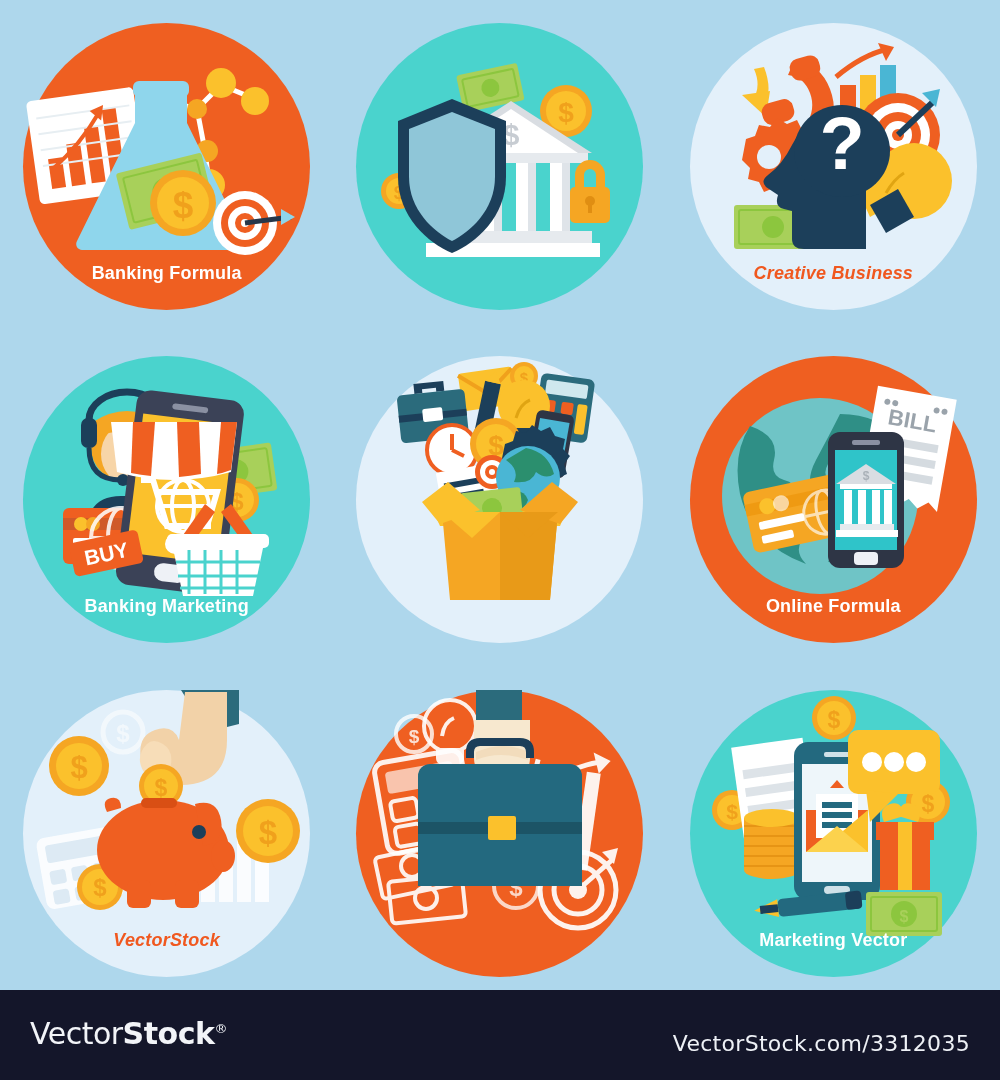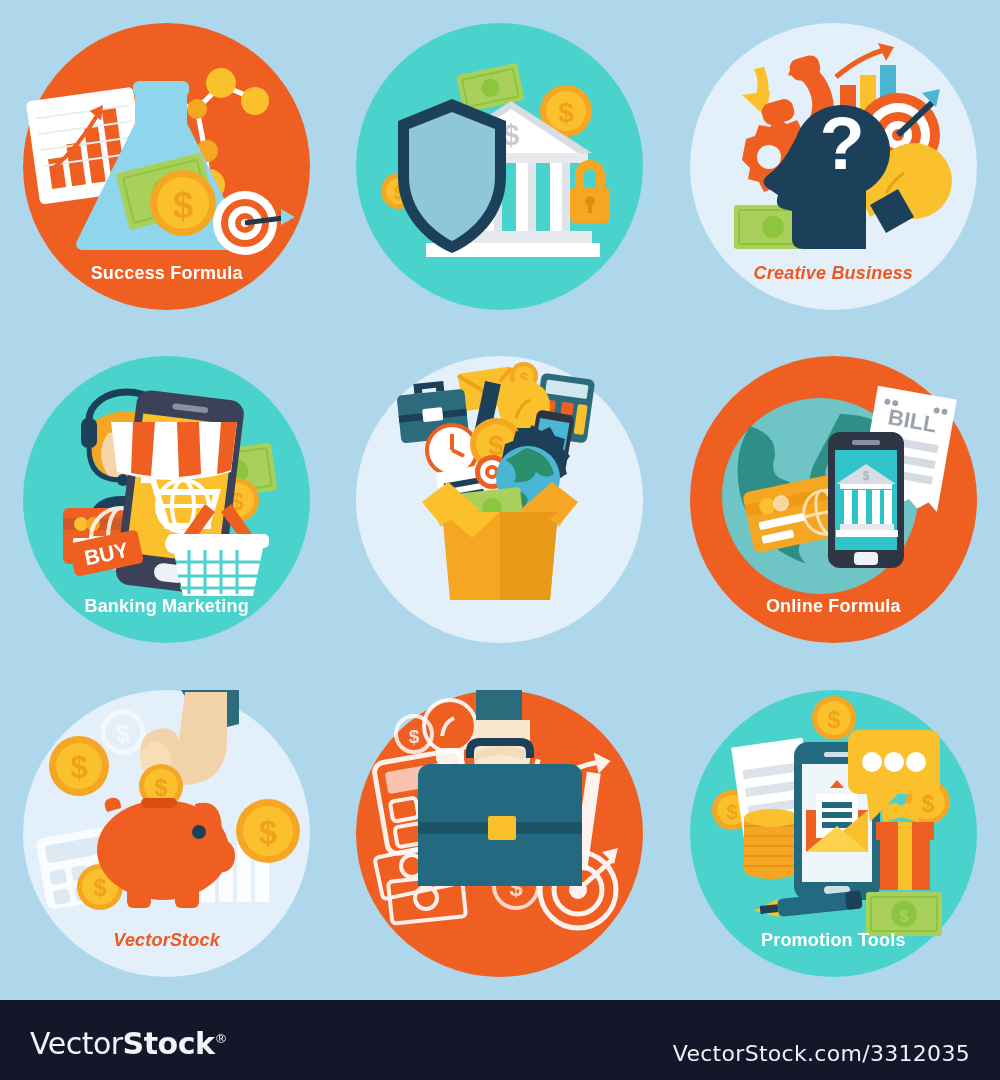--- a/index.html
+++ b/index.html
@@ -23,21 +23,21 @@
   .art{position:absolute;left:0;top:0;width:287px;height:287px;}
   .label{
     position:absolute;left:0;right:0;bottom:28px;
     text-align:center;
     font-size:18px;font-weight:bold;letter-spacing:.2px;
     line-height:1;
   }
   .label.light{color:#ffffff;}
   .label.dark{color:#f0581f;font-style:italic;}
   .footer{
-    position:absolute;left:0;bottom:0;width:1000px;height:80px;
+    position:absolute;left:0;bottom:0;width:1000px;height:90px;
     background:#14162a;
   }
   .logo{
     position:absolute;left:30px;top:26px;
     font-size:30px;color:#f2f4f8;letter-spacing:-.5px;
     font-family:"DejaVu Sans", sans-serif;
   }
   .logo .b{font-weight:bold;}
   .logo .r{font-size:13px;vertical-align:super;}
   .url{
@@ -108,21 +108,21 @@
           <g>
             <circle cx="222" cy="200" r="32" fill="#ffffff"></circle>
             <circle cx="222" cy="200" r="24" fill="#ef5f21"></circle>
             <circle cx="222" cy="200" r="17" fill="#ffffff"></circle>
             <circle cx="222" cy="200" r="10" fill="#ef5f21"></circle>
             <circle cx="222" cy="200" r="4" fill="#ffffff"></circle>
             <line x1="222" y1="200" x2="268" y2="194" stroke="#26374a" stroke-width="5"></line>
             <path d="M258 186 l14 8 -14 8 z" fill="#8fd6ec"></path>
           </g>
         </svg>
-        <div class="label light">Success Formula</div>
+        <div class="label light">Banking Formula</div>
       </div>
     </div>
 
     <div class="cell">
       <div class="circle" style="background:#4ad3cd">
         <svg class="art" viewBox="0 0 287 287">
           <g transform="rotate(-12 134 68)">
             <rect x="104" y="46" width="62" height="38" rx="3" fill="#a8d05a"></rect>
             <rect x="109" y="51" width="52" height="28" rx="2" fill="none" stroke="#8cc63e" stroke-width="2"></rect>
             <circle cx="135" cy="65" r="9" fill="#8cc63e"></circle>
@@ -734,21 +734,21 @@
             <rect x="156" y="206" width="16" height="18" rx="4" fill="#1c3f5a"></rect>
           </g>
 
           <g>
             <rect x="176" y="202" width="76" height="44" rx="3" fill="#a8d05a"></rect>
             <rect x="181" y="207" width="66" height="34" rx="2" fill="none" stroke="#8cc63e" stroke-width="2"></rect>
             <circle cx="214" cy="224" r="13" fill="#8cc63e"></circle>
             <text x="214" y="232" font-size="16" font-weight="bold" fill="#a8d05a" text-anchor="middle" font-family="Liberation Sans, sans-serif">$</text>
           </g>
         </svg>
-        <div class="label light">Promotion Tools</div>
+        <div class="label light">Marketing Vector</div>
       </div>
     </div>
 
   </div>
 
   <div class="footer">
     <div class="logo"><span>Vector</span><span class="b">Stock</span><span class="r">®</span></div>
     <div class="url">VectorStock.com/3312035</div>
   </div>
 

